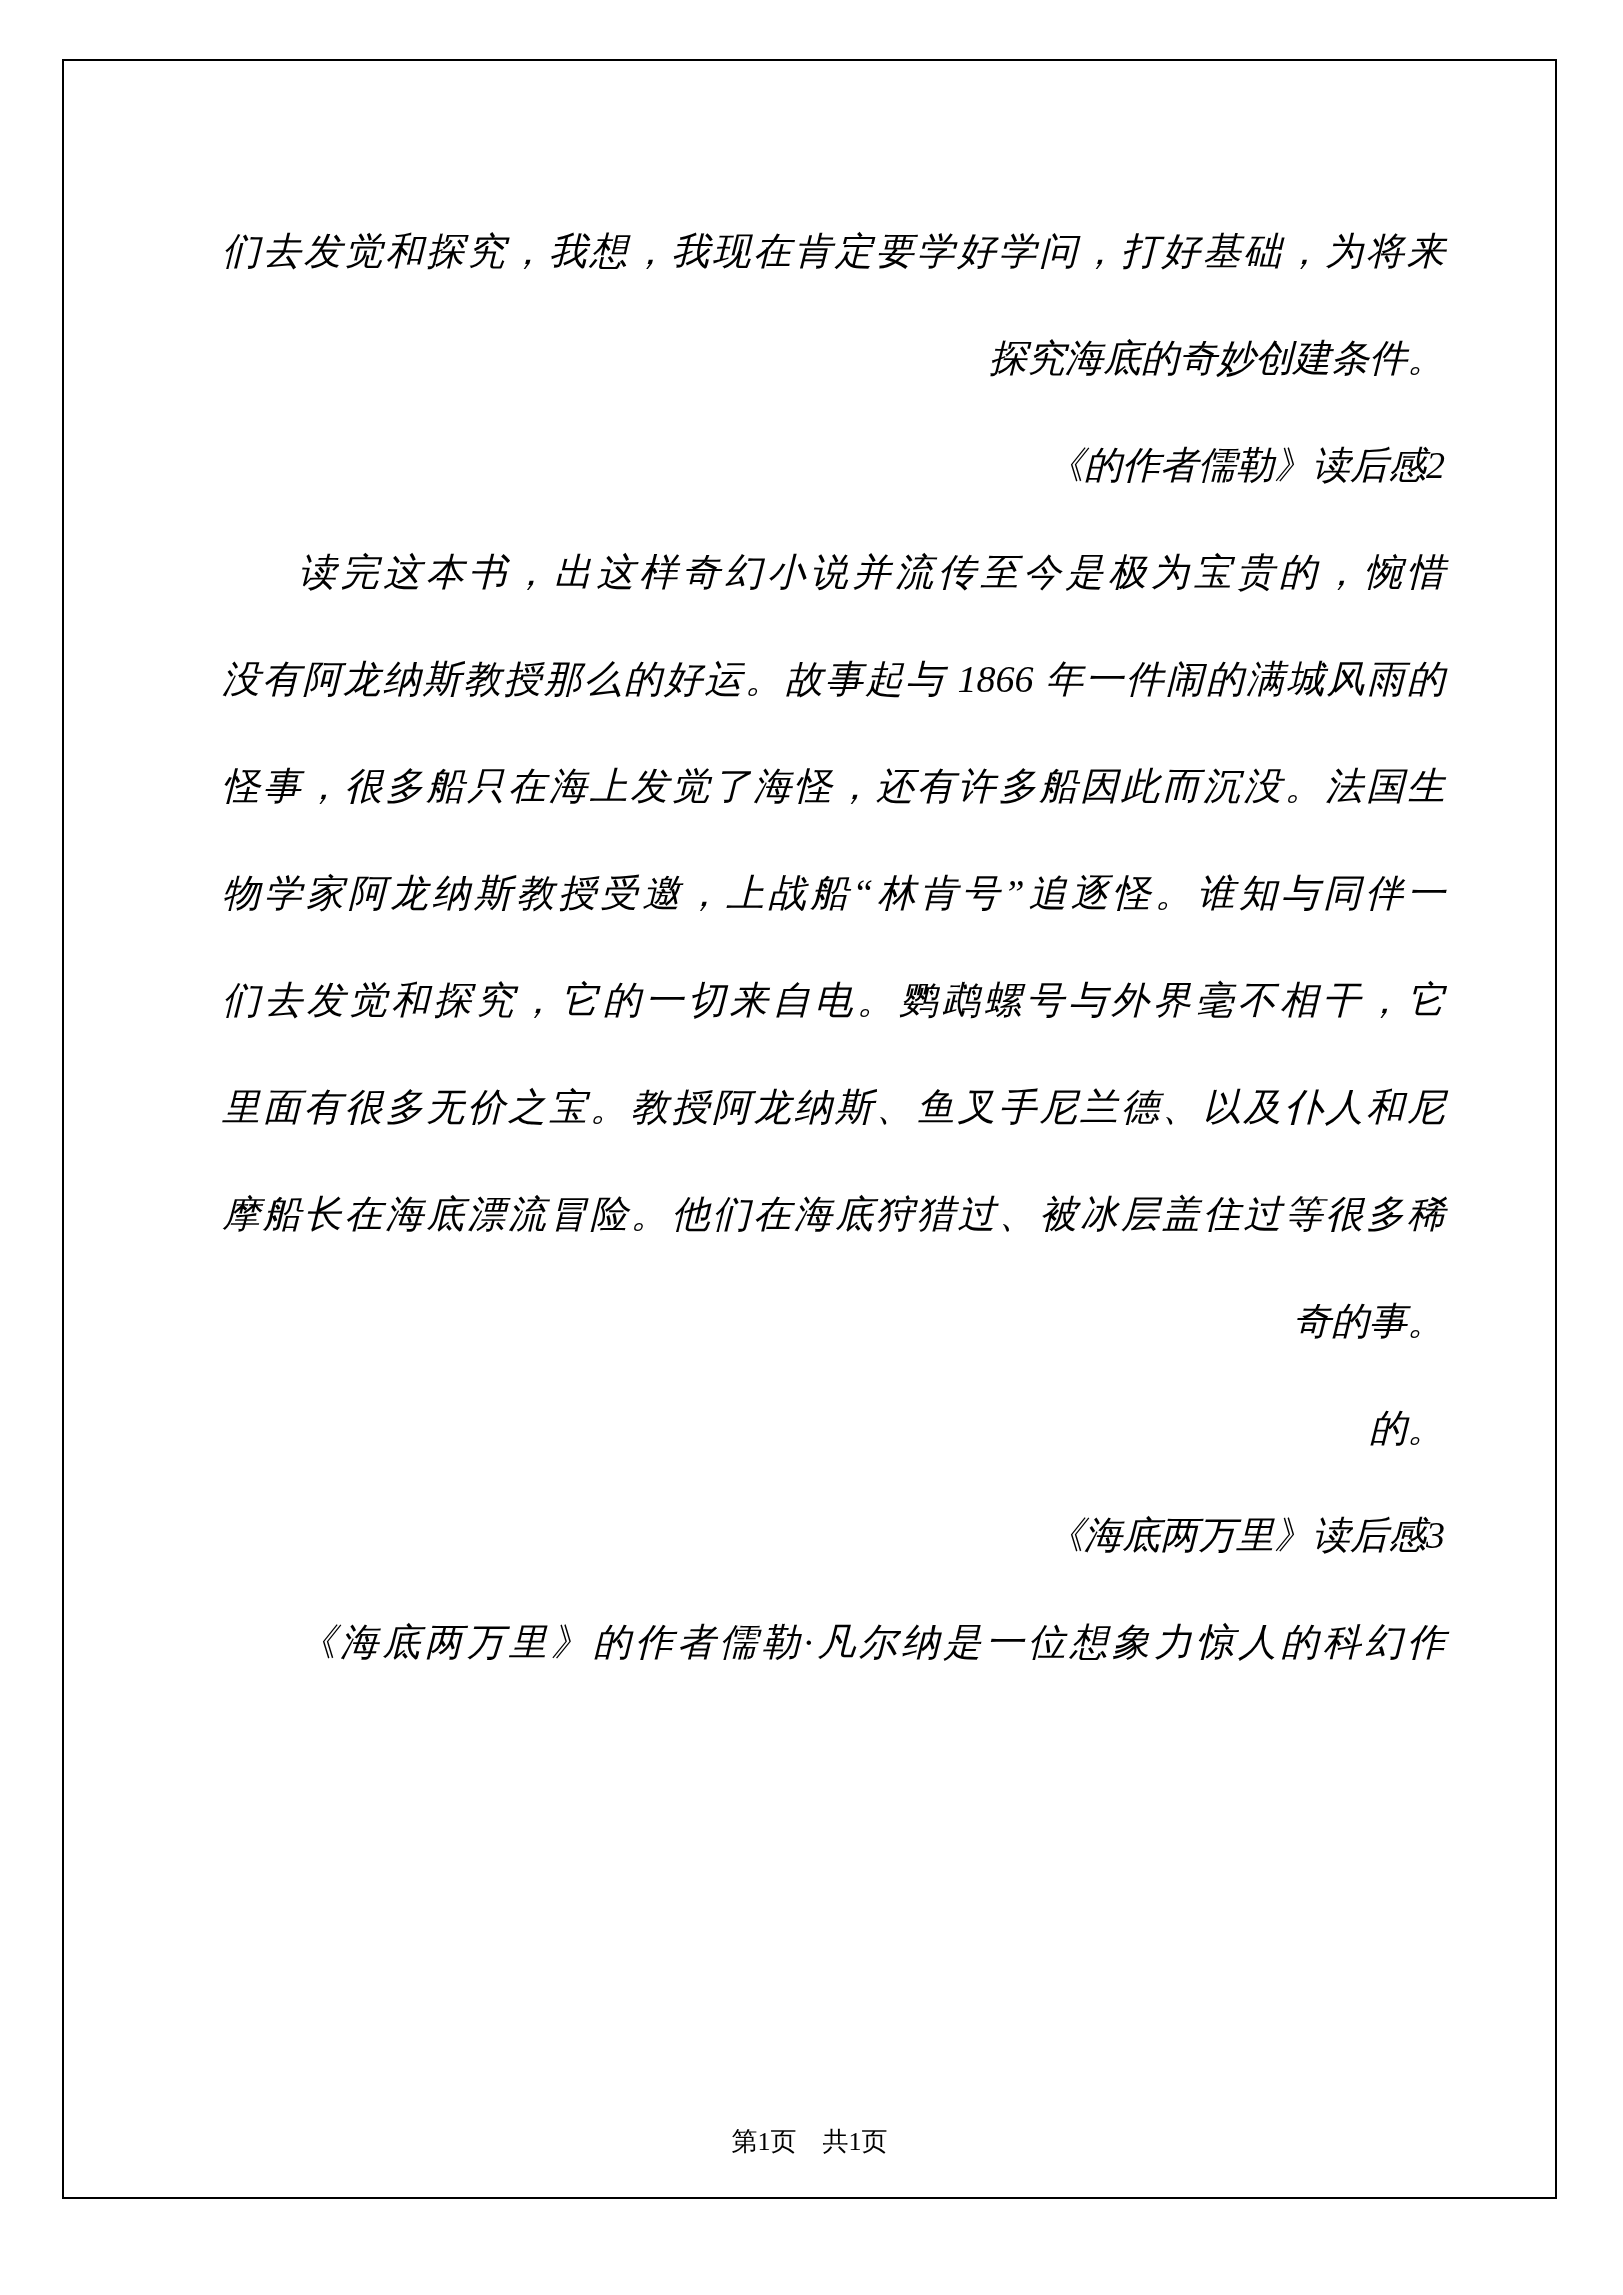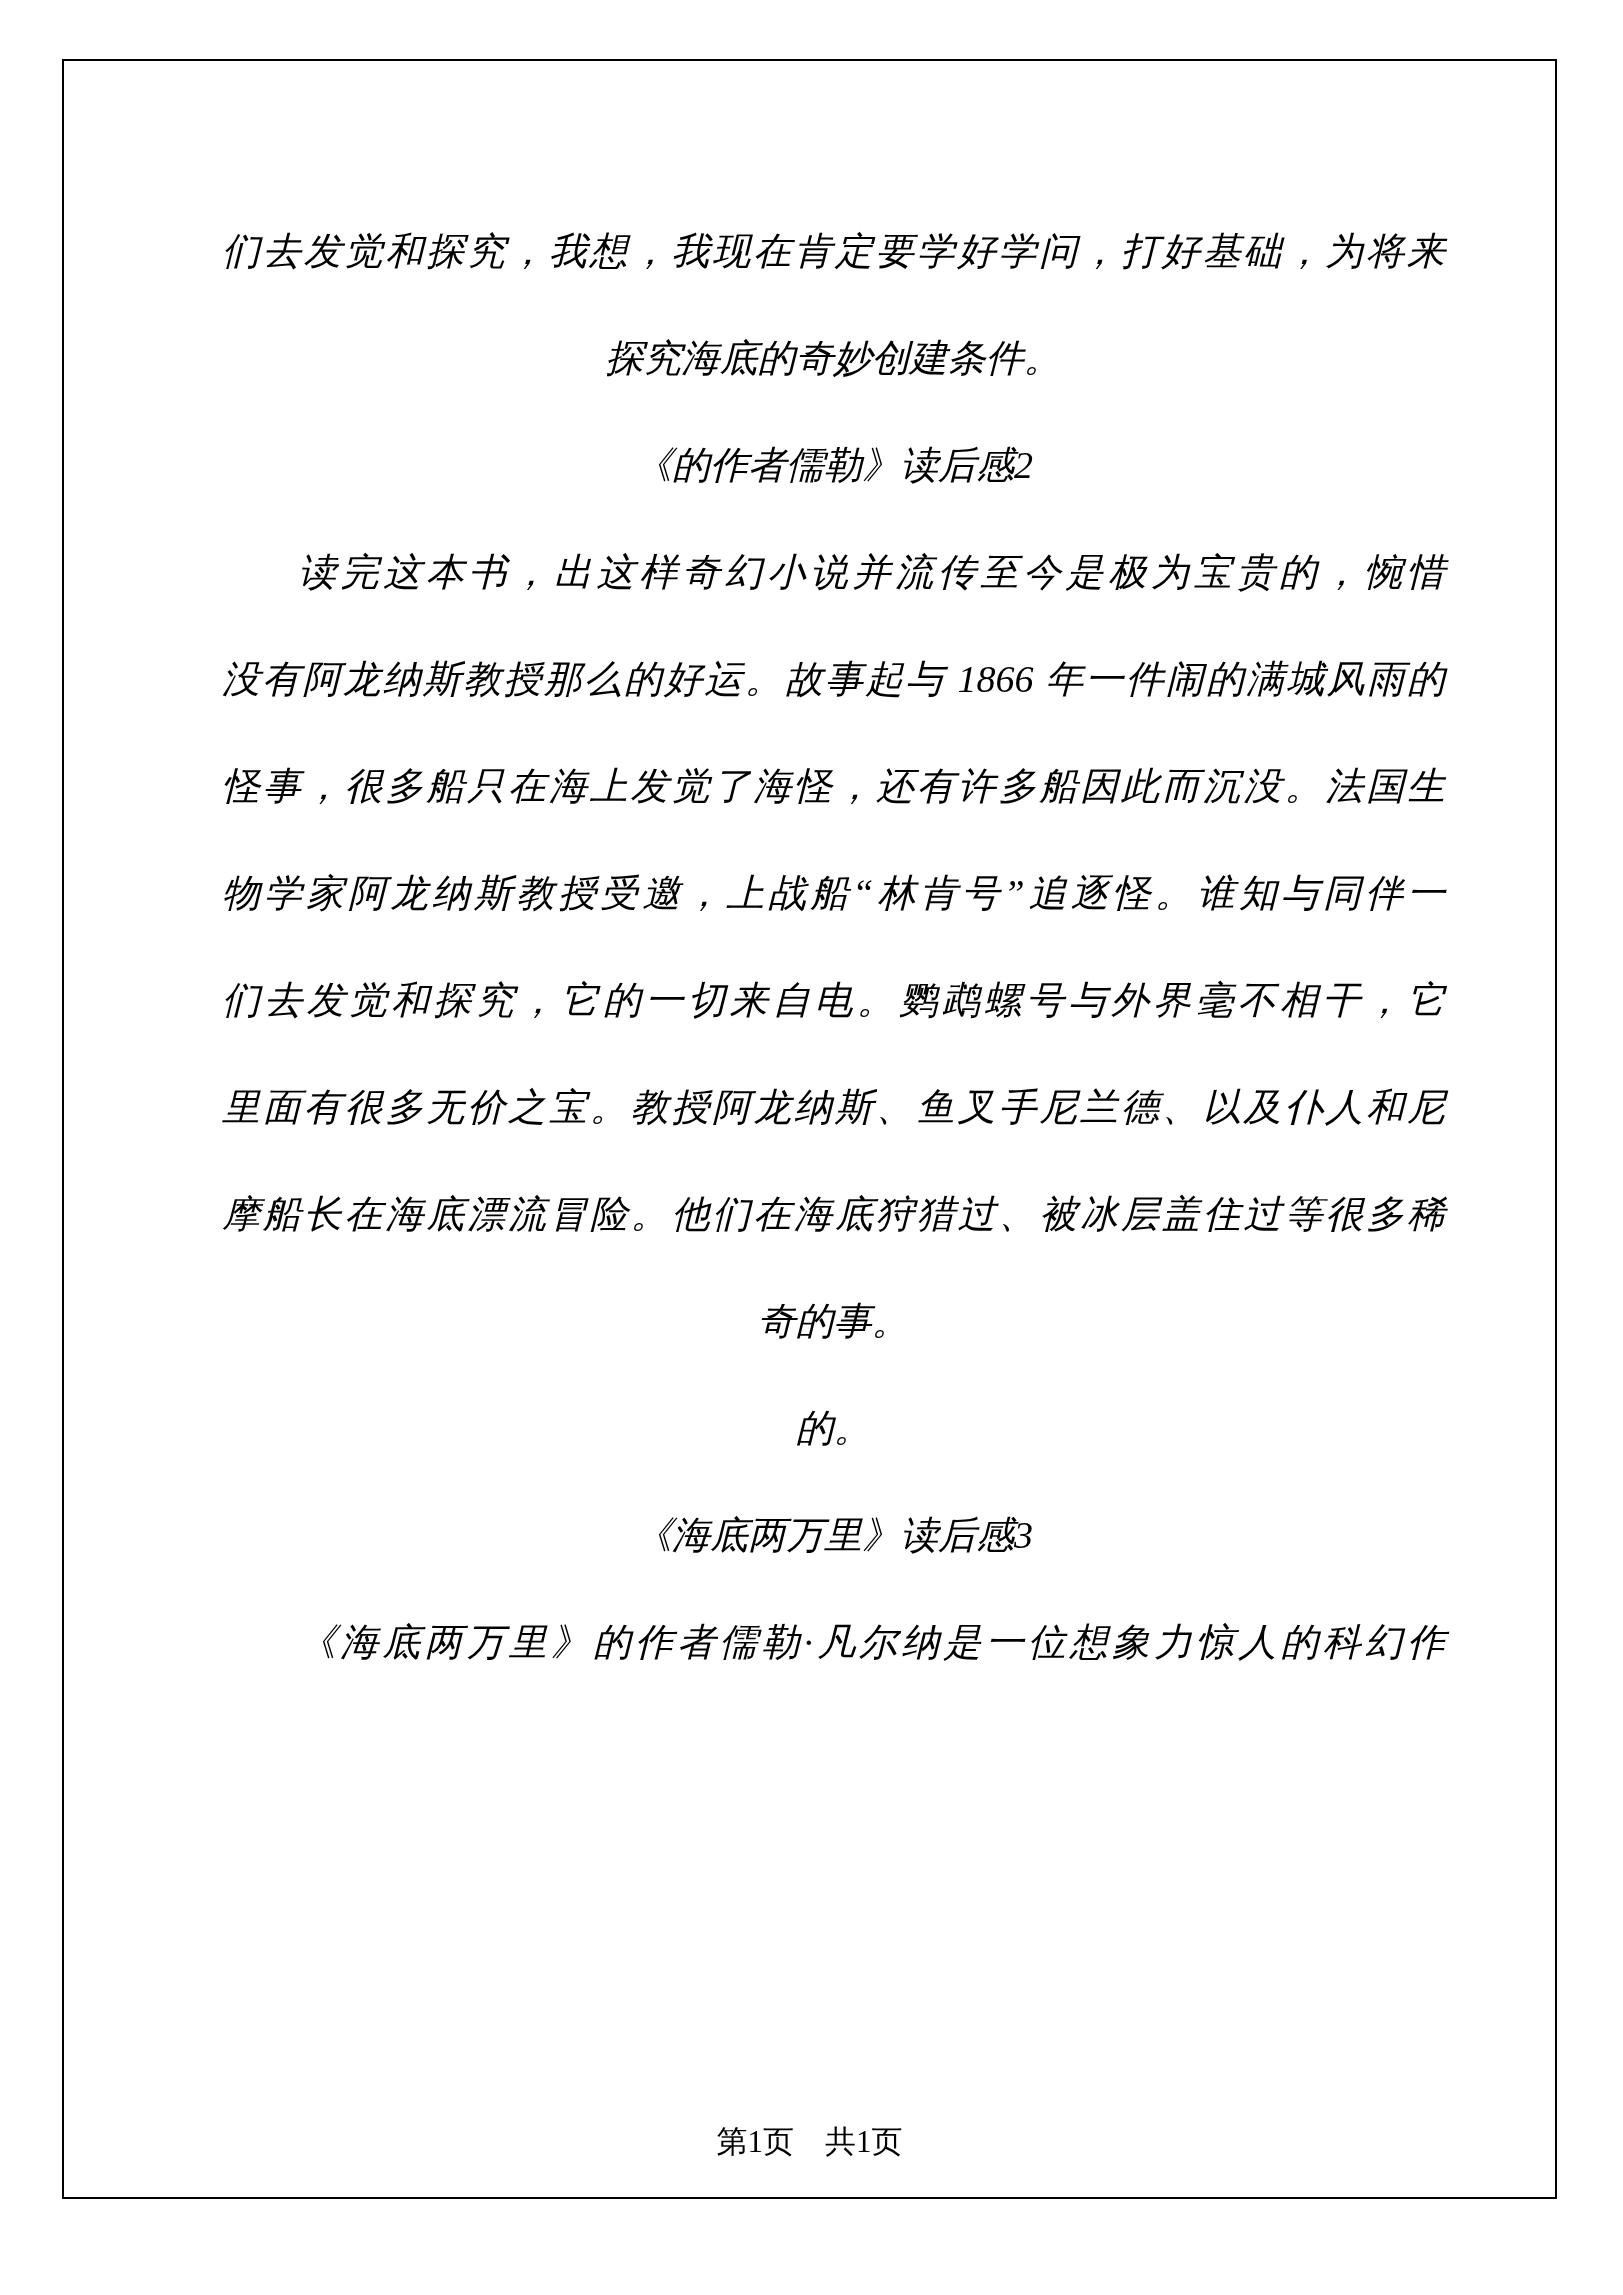--- a/index.html
+++ b/index.html
@@ -30,39 +30,39 @@
     top: 198px;
     width: 1223px;
     margin-left: 24px;
   }
   .text-line {
     font-size: 38px;
     line-height: 107px;
     height: 107px;
     color: #000000;
     font-style: italic;
-    text-align: center;
+    text-align: right;
     white-space: nowrap;
   }
   .text-line.justify {
     white-space: normal;
     text-align: justify;
     text-align-last: justify;
   }
   .text-line.indent {
     padding-left: 2em;
     box-sizing: border-box;
   }
   .page-footer {
     position: absolute;
     left: 62px;
     top: 2119px;
     width: 1495px;
     text-align: center;
-    font-size: 31px;
+    font-size: 26px;
     line-height: 45px;
     color: #000000;
     font-style: normal;
   }
 </style>
 </head>
 <body>
 
 <div class="sheet-frame"></div>
 

